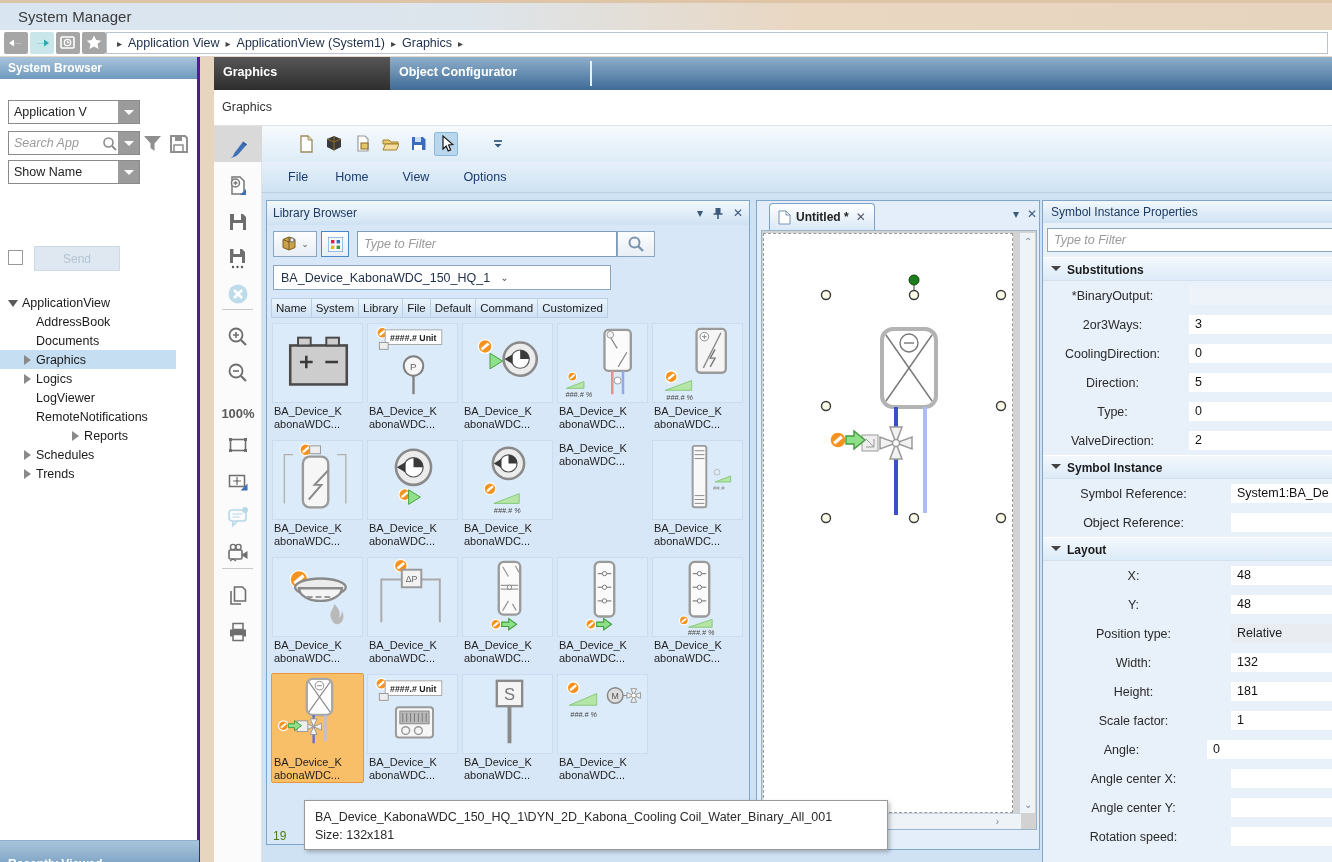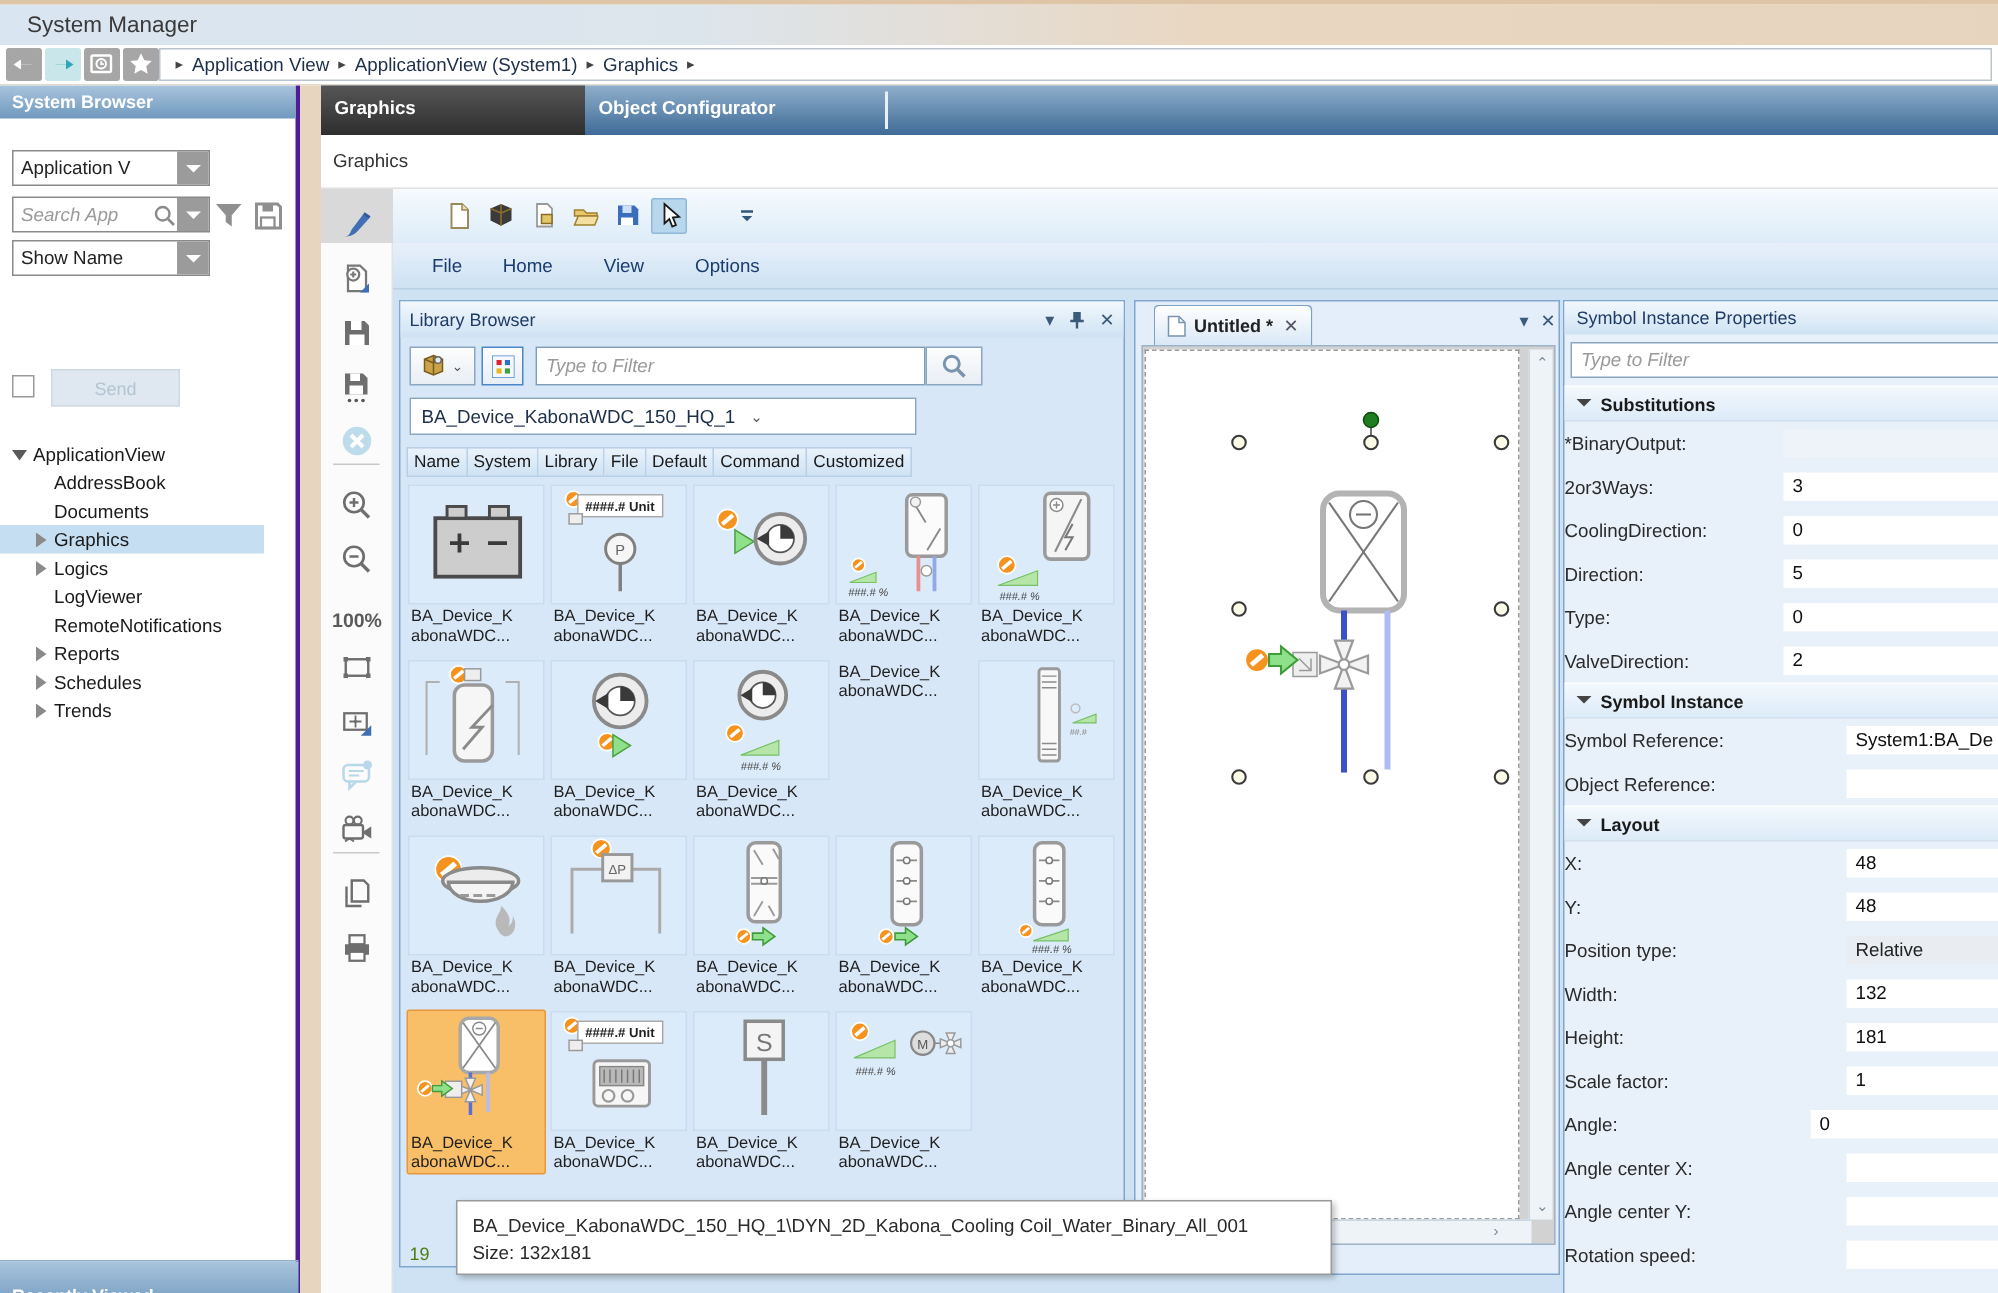--- a/index.html
+++ b/index.html
@@ -81,21 +81,21 @@
 .scr-arrow{position:absolute;color:#7a8a9a;font-size:10px}
 .hthumb{position:absolute;left:2px;top:3px;width:62px;height:10px;background:#cfcfcf;border-radius:4px}
 
 #proppanel{position:absolute;left:828px;top:143px;width:290px;height:719px;border:1px solid #7fa7cd;border-right:none;background:#e8f0fa}
 #prophead{height:22px;background:linear-gradient(#f2f8fd,#cfe2f3);padding:4px 8px;color:#1e3c64}
 #propfilter{position:absolute;left:4px;top:27px;width:286px;height:24px;border:1px solid #8aa6c0;padding:0 6px;font-size:12.5px;font-family:"Liberation Sans",sans-serif}
 #propsections{position:absolute;left:0;top:56px;width:290px}
 .sechead{height:24px;background:linear-gradient(#f3f8fd,#dcebf8);border-top:1px solid #fff;border-bottom:1px solid #d2e0ee;font-weight:bold;color:#1a1a1a;padding:5px 6px 0 8px}
 .sechead .tri{display:inline-block;margin-right:6px;border:5px solid transparent;border-top-color:#444;vertical-align:-2px}
 .prow{height:29px;display:flex;align-items:center}
-.plabel{text-align:left;padding-right:7px;color:#2a2a2a;font-size:12.5px;white-space:nowrap}
+.plabel{text-align:center;padding-right:7px;color:#2a2a2a;font-size:12.5px;white-space:nowrap}
 .pval{flex:1;height:19px;background:#fff;font-size:12.5px;padding:2px 0 0 6px;color:#111;white-space:nowrap;overflow:hidden}
 .pval.ghost{background:#eef3f9}
 .pval.drop{background:#e9edf2;color:#222}
 
 #tooltip{position:absolute;left:304px;top:800px;width:584px;height:50px;background:#fff;border:1px solid #9a9a9a;box-shadow:2px 2px 4px rgba(0,0,0,.25);padding:7px 10px;font-size:12.5px;color:#2a2a2a;z-index:50;line-height:18px}
 </style>
 </head>
 <body>
 
 <div id="root">
@@ -196,21 +196,21 @@
             </svg>
           </span>
           <span>Logics</span>
         </div>
         <div class="trow" style="padding-left: 36px;">
           <span>LogViewer</span>
         </div>
         <div class="trow" style="padding-left: 36px;">
           <span>RemoteNotifications</span>
         </div>
-        <div class="trow" style="padding-left: 22px;">
+        <div class="trow" style="padding-left: 22px; justify-content: center;">
           <span class="tarrow">
             <svg width="10" height="10">
               <path d="M2 0l7 5-7 5z" fill="#8a8a8a"></path>
             </svg>
           </span>
           <span>Reports</span>
         </div>
         <div class="trow" style="padding-left: 22px;">
           <span class="tarrow">
             <svg width="10" height="10">

